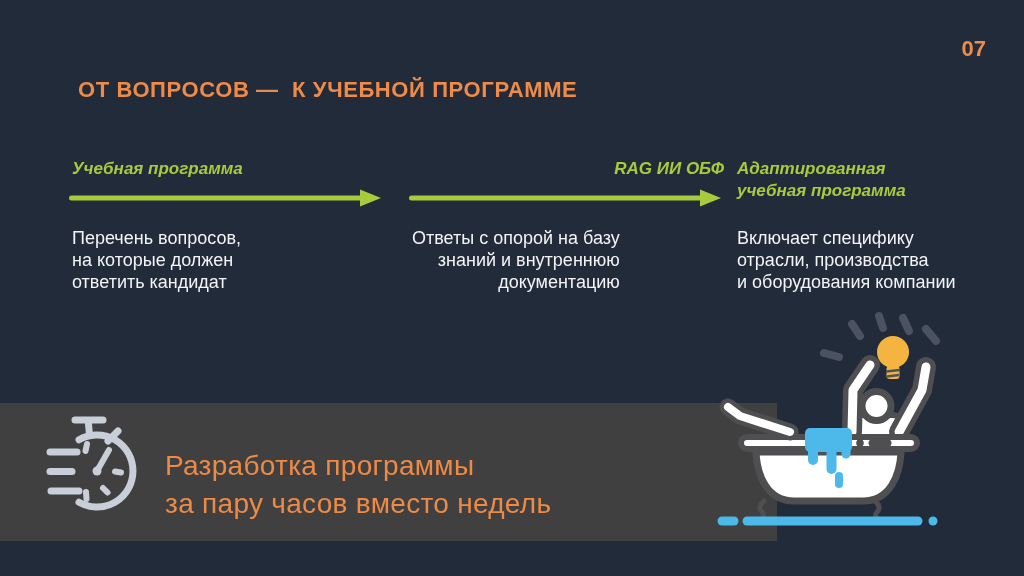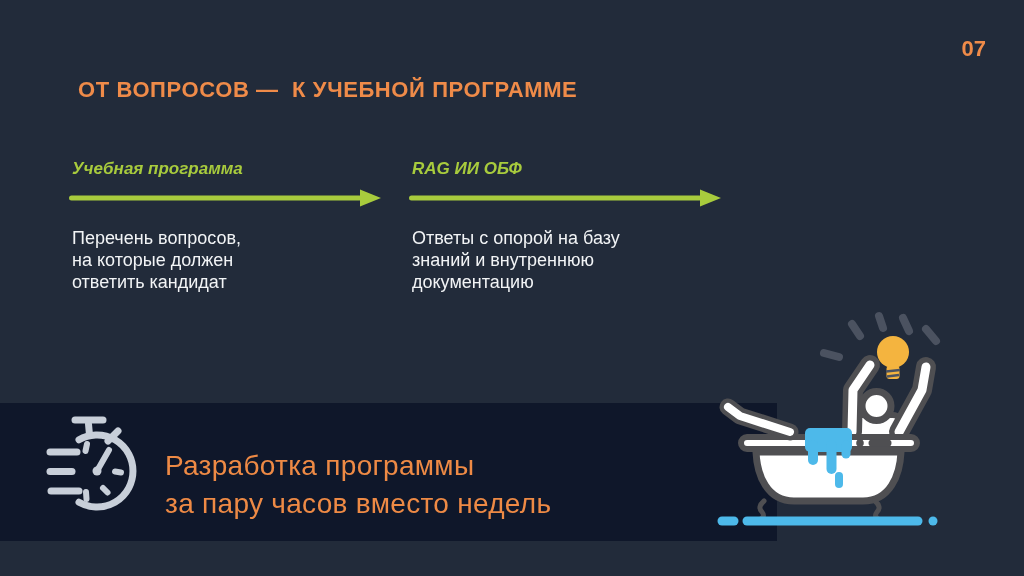--- a/index.html
+++ b/index.html
@@ -12,34 +12,34 @@
     position:absolute; left:78px; top:36px;
     font-size:22px; font-weight:700; letter-spacing:0.6px;
     color:#ef8b49; white-space:pre;margin-top:41px;
   }
   .page-number {
     position:absolute; right:38px; top:36px;
     font-size:22px; font-weight:700; color:#ef8b49;
   }
   .col { position:absolute; top:158px; }
   .col-1 { left:72px;  width:312px; }
-  .col-2 { left:412px; width:312px; }
+  .col-2 { left:412px; width:312px;text-align:right; }
   .col-3 { left:737px; width:262px; }
   .col-header {
     color:#a8cb3d; font-size:17px; font-weight:700;
     line-height:22px; white-space:pre-line;font-style:italic;
   }
   .flow-arrow { position:absolute; left:-3px; top:31px; display:block; }
   .col-desc {
     position:absolute; left:0; top:69px;
     color:#f2f4f6; font-size:18px; line-height:22px; white-space:pre-line;
   }
   .bottom-panel {
     position:absolute; left:0; top:403px; width:777px; height:138px;
-    background:#0f172a;
+    background:#404040;
   }
   .stopwatch { position:absolute; left:37px; top:5px; }
   .callout-text {
     position:absolute; left:165px; top:44px;
     color:#ee8a45; font-size:28px; font-weight:400;
     line-height:38px; white-space:pre-line; letter-spacing:0.3px;
   }
   .bathtub { position:absolute; left:700px; top:295px; overflow:visible; }
 </style>
 </head>
@@ -65,20 +65,27 @@
     <div class="col-header">RAG ИИ ОБФ</div>
     <svg class="flow-arrow" width="312" height="18" viewBox="0 0 312 18">
       <rect x="0" y="6.5" width="293" height="5" rx="2.5" fill="#a8cb3d"></rect>
       <polygon points="291,0.5 312,9 291,17.5" fill="#a8cb3d"></polygon>
     </svg>
     <div class="col-desc">Ответы с опорой на базу
 знаний и внутреннюю
 документацию</div>
   </div>
 
+  <div class="col col-3">
+    <div class="col-header">Адаптированная
+учебная программа</div>
+    <div class="col-desc">Включает специфику
+отрасли, производства
+и оборудования компании</div>
+  </div>
 
   <div class="bottom-panel">
     <svg class="stopwatch" width="110" height="115" viewBox="0 0 110 115">
       <g stroke="#c8cfd9" stroke-linecap="round" fill="none">
 
         <path d="M42,31.8 A36,36 0 1 1 42,94.2" stroke-width="7"></path>
 
         <line x1="51.5" y1="16" x2="52.5" y2="27" stroke-width="7"></line>
         <line x1="38" y1="12" x2="66" y2="12" stroke-width="7"></line>
 

